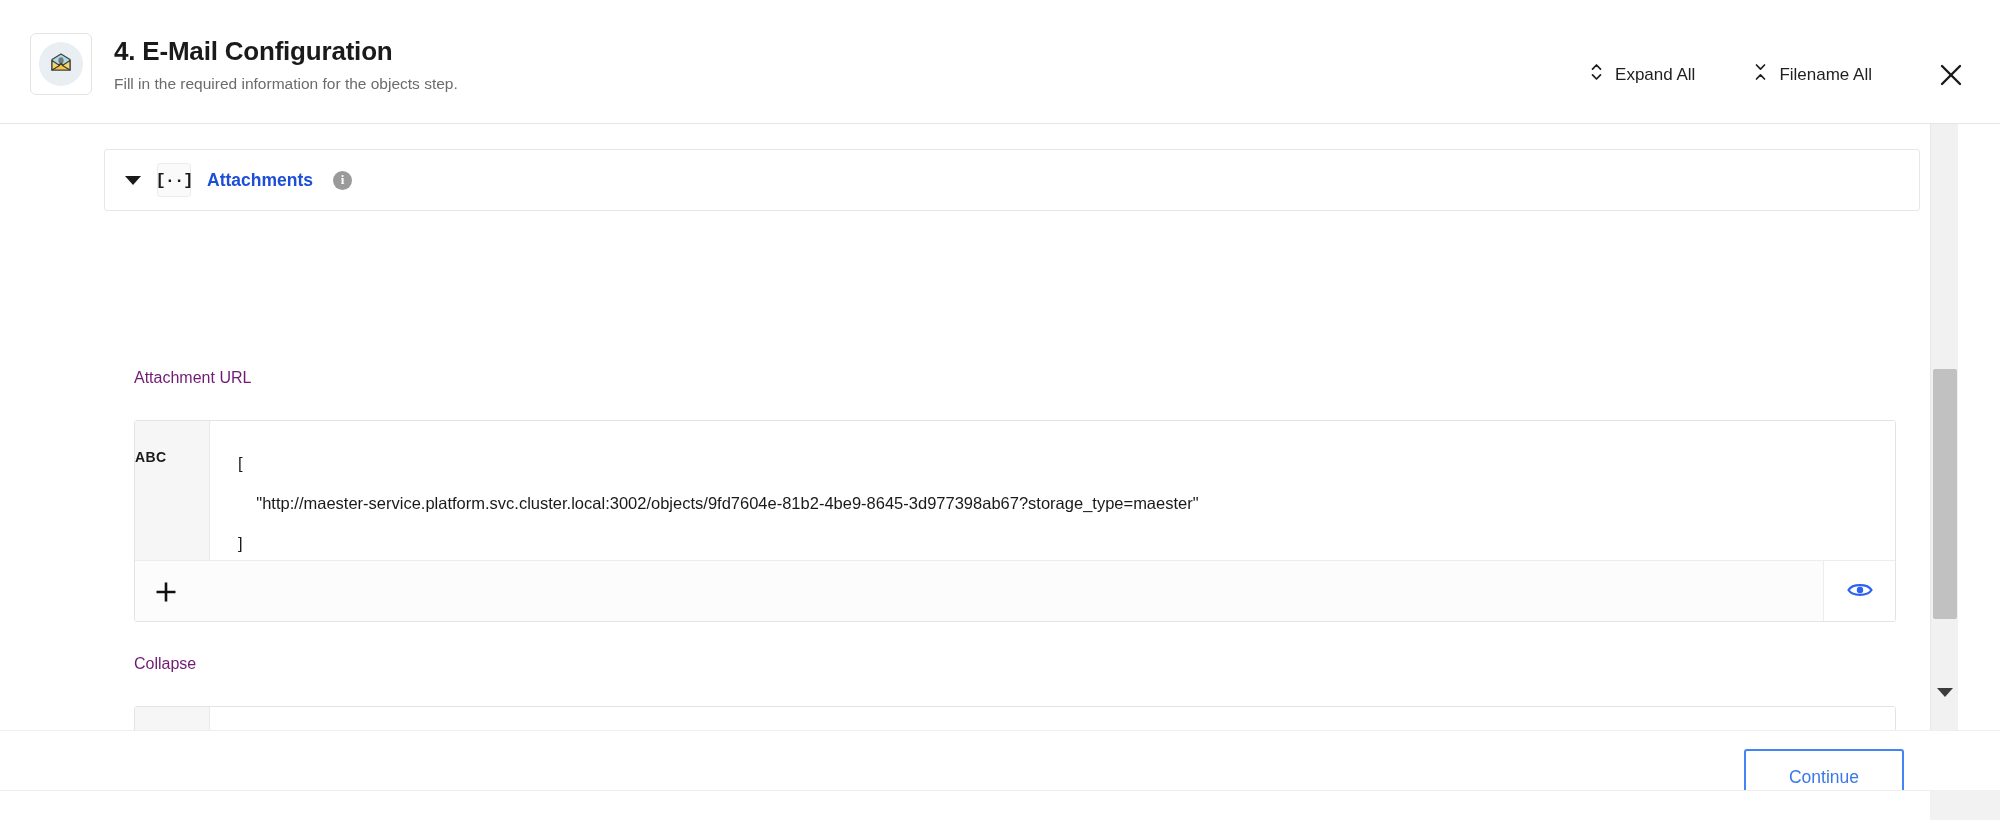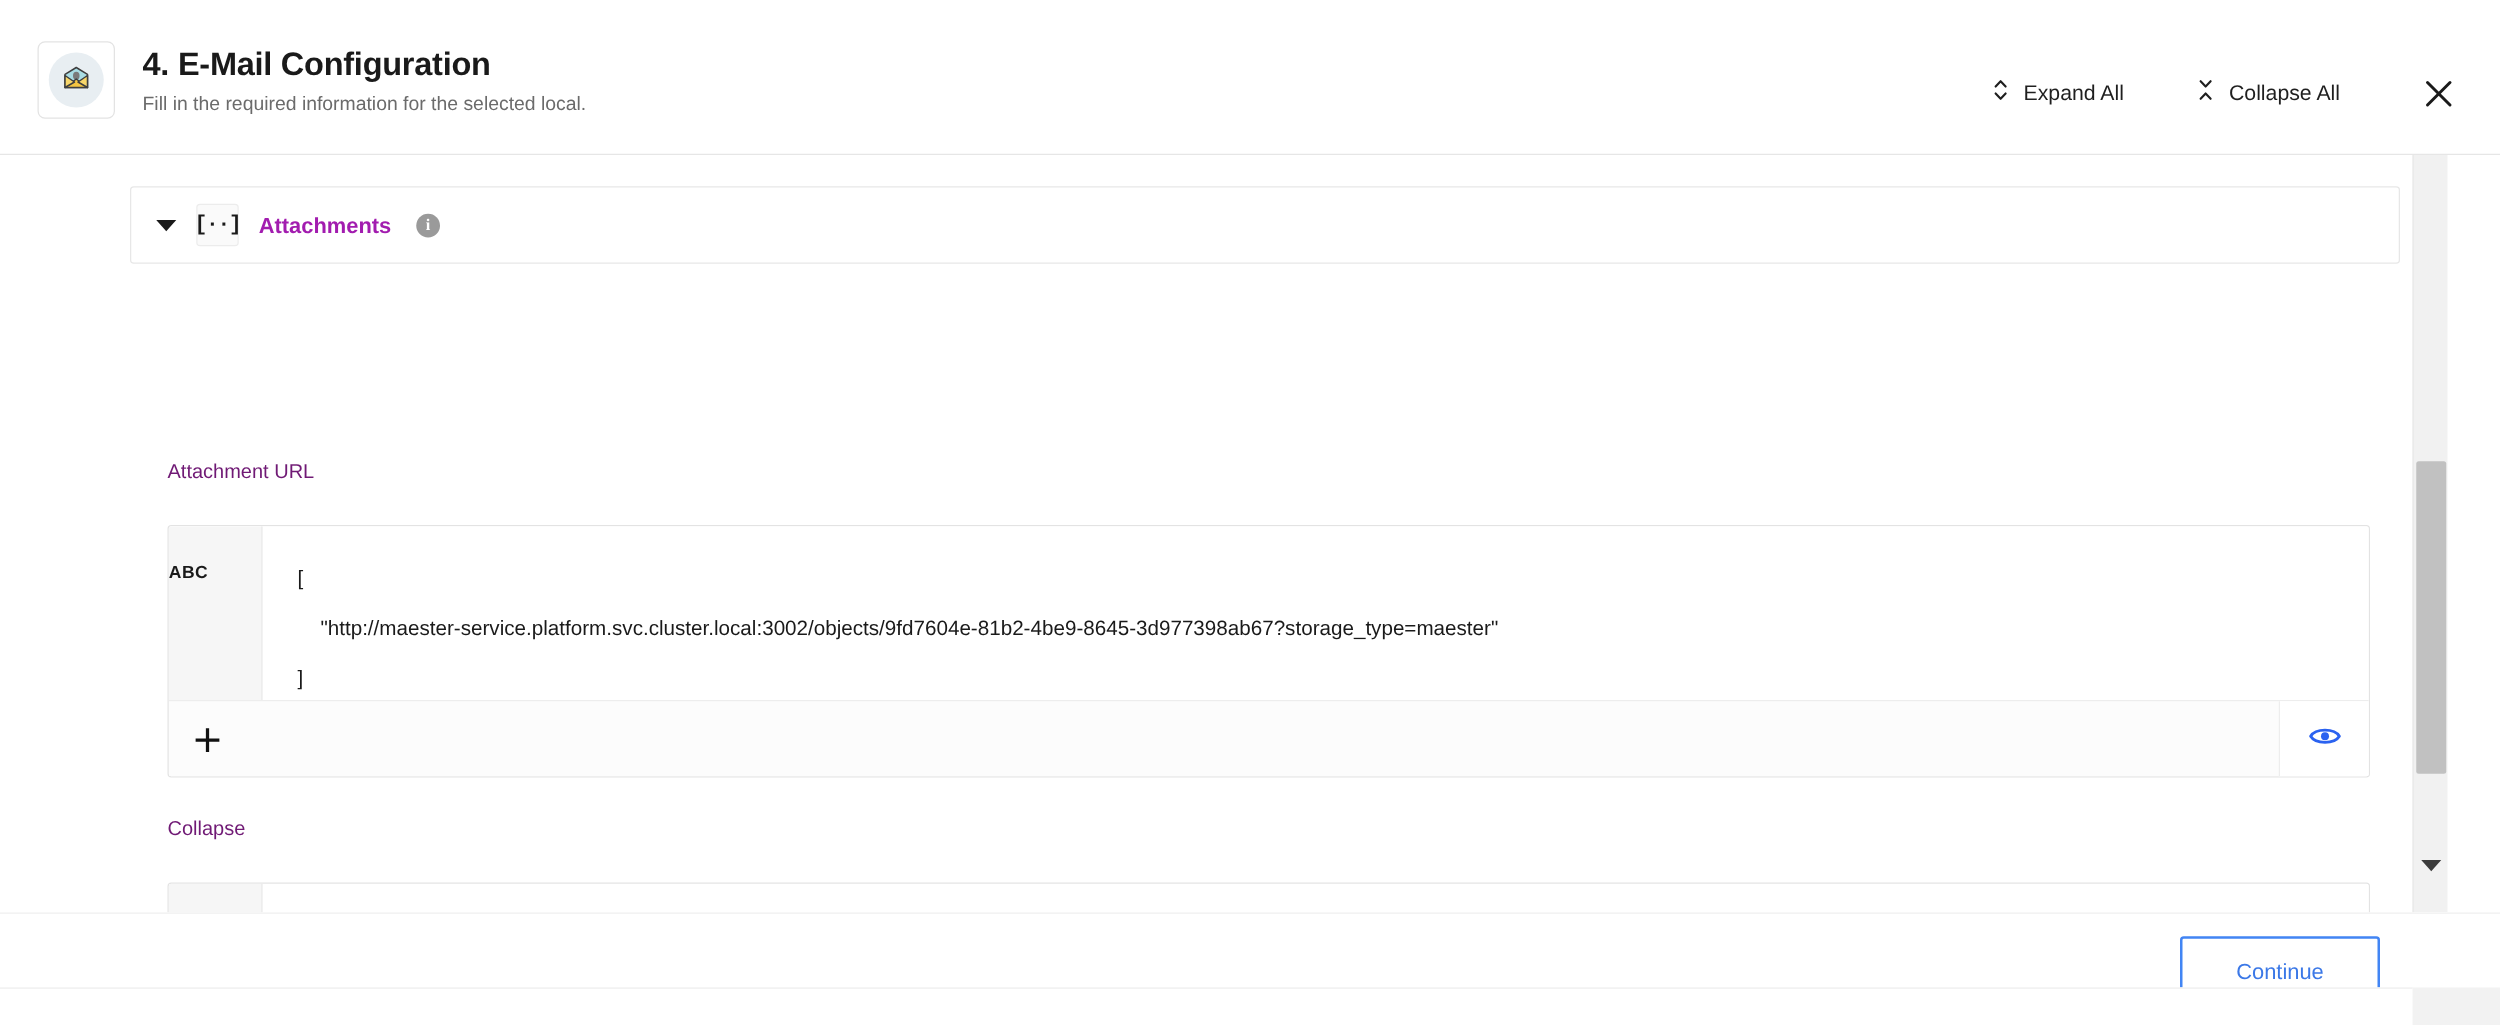--- a/index.html
+++ b/index.html
@@ -173,21 +173,21 @@
     font-weight: bold;
     color: #1a1a1a;
     font-family: "Liberation Mono", monospace;
     letter-spacing: -1px;
     flex: none;
   }
 
   .section-title {
     font-size: 17.5px;
     font-weight: bold;
-    color: #a21caf;
+    color: #1d4ed8;
   }
 
   .info-icon {
     width: 19px;
     height: 19px;
     border-radius: 50%;
     background: #9a9a9a;
     color: #ffffff;
     font-size: 13px;
     font-weight: bold;
@@ -381,21 +381,21 @@
               <path d="M4 8.5 L13 3 L22 8.5 L22 19 L4 19 Z" fill="#a9dce3" stroke="#3f3f3f" stroke-width="1.2" stroke-linejoin="round"></path>
               <ellipse cx="13" cy="9.5" rx="2.6" ry="3.2" fill="#7a7a7a"></ellipse>
               <path d="M4 19 L13 12.2 L22 19 Z" fill="#f5c542" stroke="#3f3f3f" stroke-width="1.2" stroke-linejoin="round"></path>
               <path d="M4 19 L4 9.4 L11.6 14.6 Z" fill="#f7d66a" stroke="#3f3f3f" stroke-width="1.2" stroke-linejoin="round"></path>
               <path d="M22 19 L22 9.4 L14.4 14.6 Z" fill="#f7d66a" stroke="#3f3f3f" stroke-width="1.2" stroke-linejoin="round"></path>
             </svg>
           </div>
         </div>
         <div class="header-text">
           <div class="header-title">4. E-Mail Configuration</div>
-          <div class="header-sub">Fill in the required information for the selected local.</div>
+          <div class="header-sub">Fill in the required information for the objects step.</div>
         </div>
       </div>
 
       <div class="header-right">
 
         <div class="hdr-action">
           <span>
             <svg width="15" height="20" viewBox="0 0 15 20" aria-hidden="true">
               <polyline points="3.5,7.2 7.5,3 11.5,7.2" fill="none" stroke="#1f1f1f" stroke-width="1.7" stroke-linecap="round" stroke-linejoin="round"></polyline>
               <polyline points="3.5,12.8 7.5,17 11.5,12.8" fill="none" stroke="#1f1f1f" stroke-width="1.7" stroke-linecap="round" stroke-linejoin="round"></polyline>
@@ -404,21 +404,21 @@
           <span>Expand All</span>
         </div>
 
         <div class="hdr-action" style="margin-left:22px;">
           <span>
             <svg width="15" height="20" viewBox="0 0 15 20" aria-hidden="true">
               <polyline points="3.5,3 7.5,7.2 11.5,3" fill="none" stroke="#1f1f1f" stroke-width="1.7" stroke-linecap="round" stroke-linejoin="round"></polyline>
               <polyline points="3.5,17 7.5,12.8 11.5,17" fill="none" stroke="#1f1f1f" stroke-width="1.7" stroke-linecap="round" stroke-linejoin="round"></polyline>
             </svg>
           </span>
-          <span>Collapse All</span>
+          <span>Filename All</span>
         </div>
 
         <div class="close-btn">
           <svg width="26" height="26" viewBox="0 0 26 26" aria-hidden="true">
             <line x1="4" y1="4" x2="22" y2="22" stroke="#1a1a1a" stroke-width="2.4" stroke-linecap="round"></line>
             <line x1="22" y1="4" x2="4" y2="22" stroke="#1a1a1a" stroke-width="2.4" stroke-linecap="round"></line>
           </svg>
         </div>
 
       </div>

